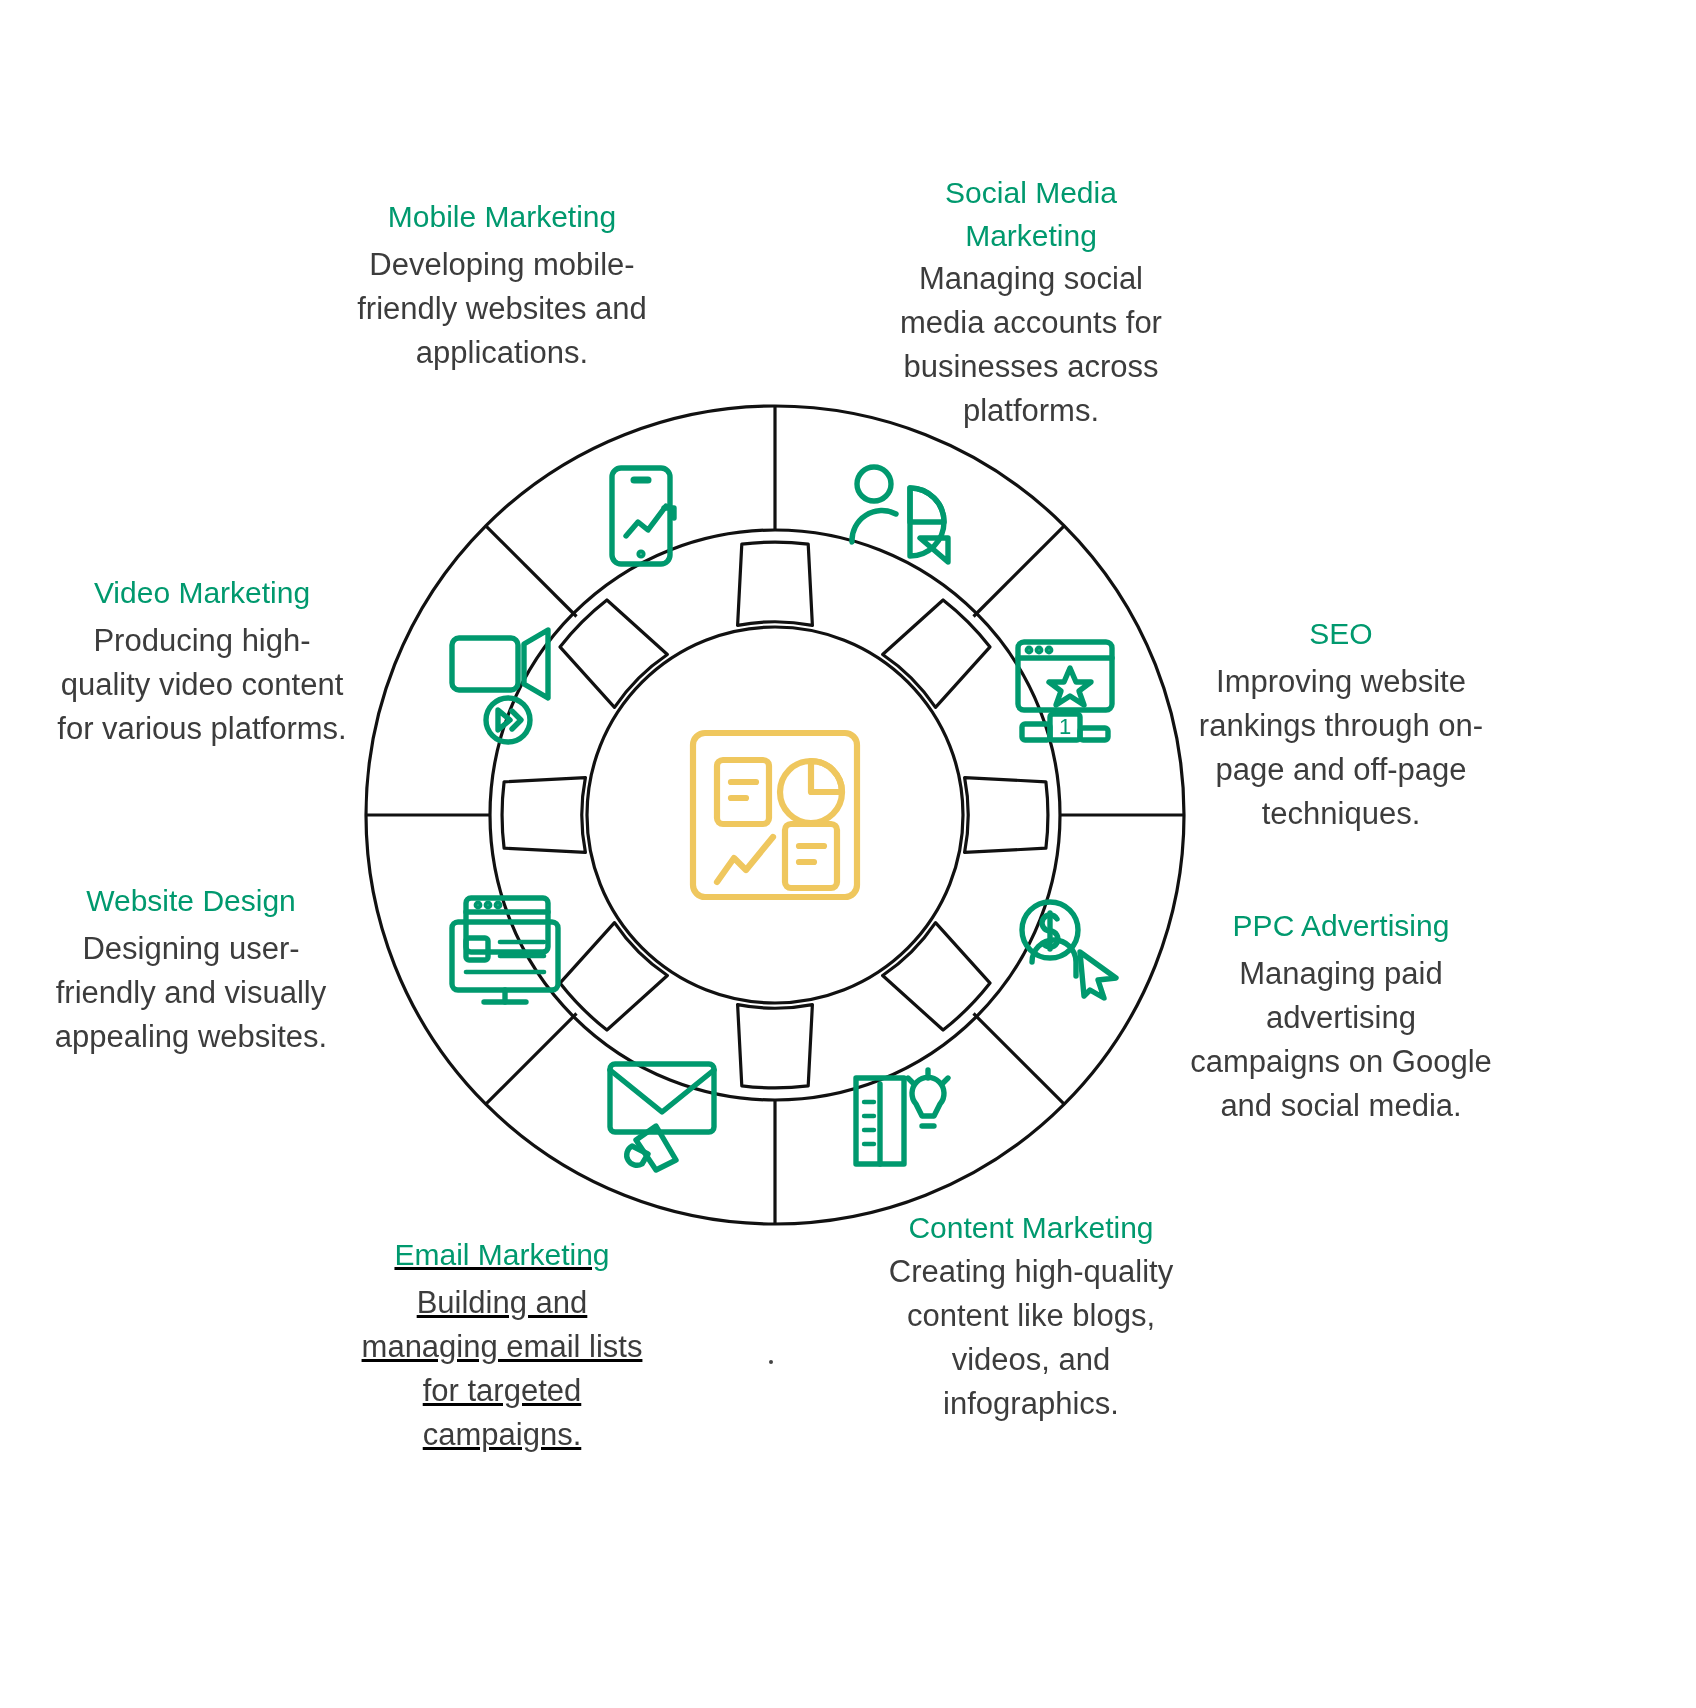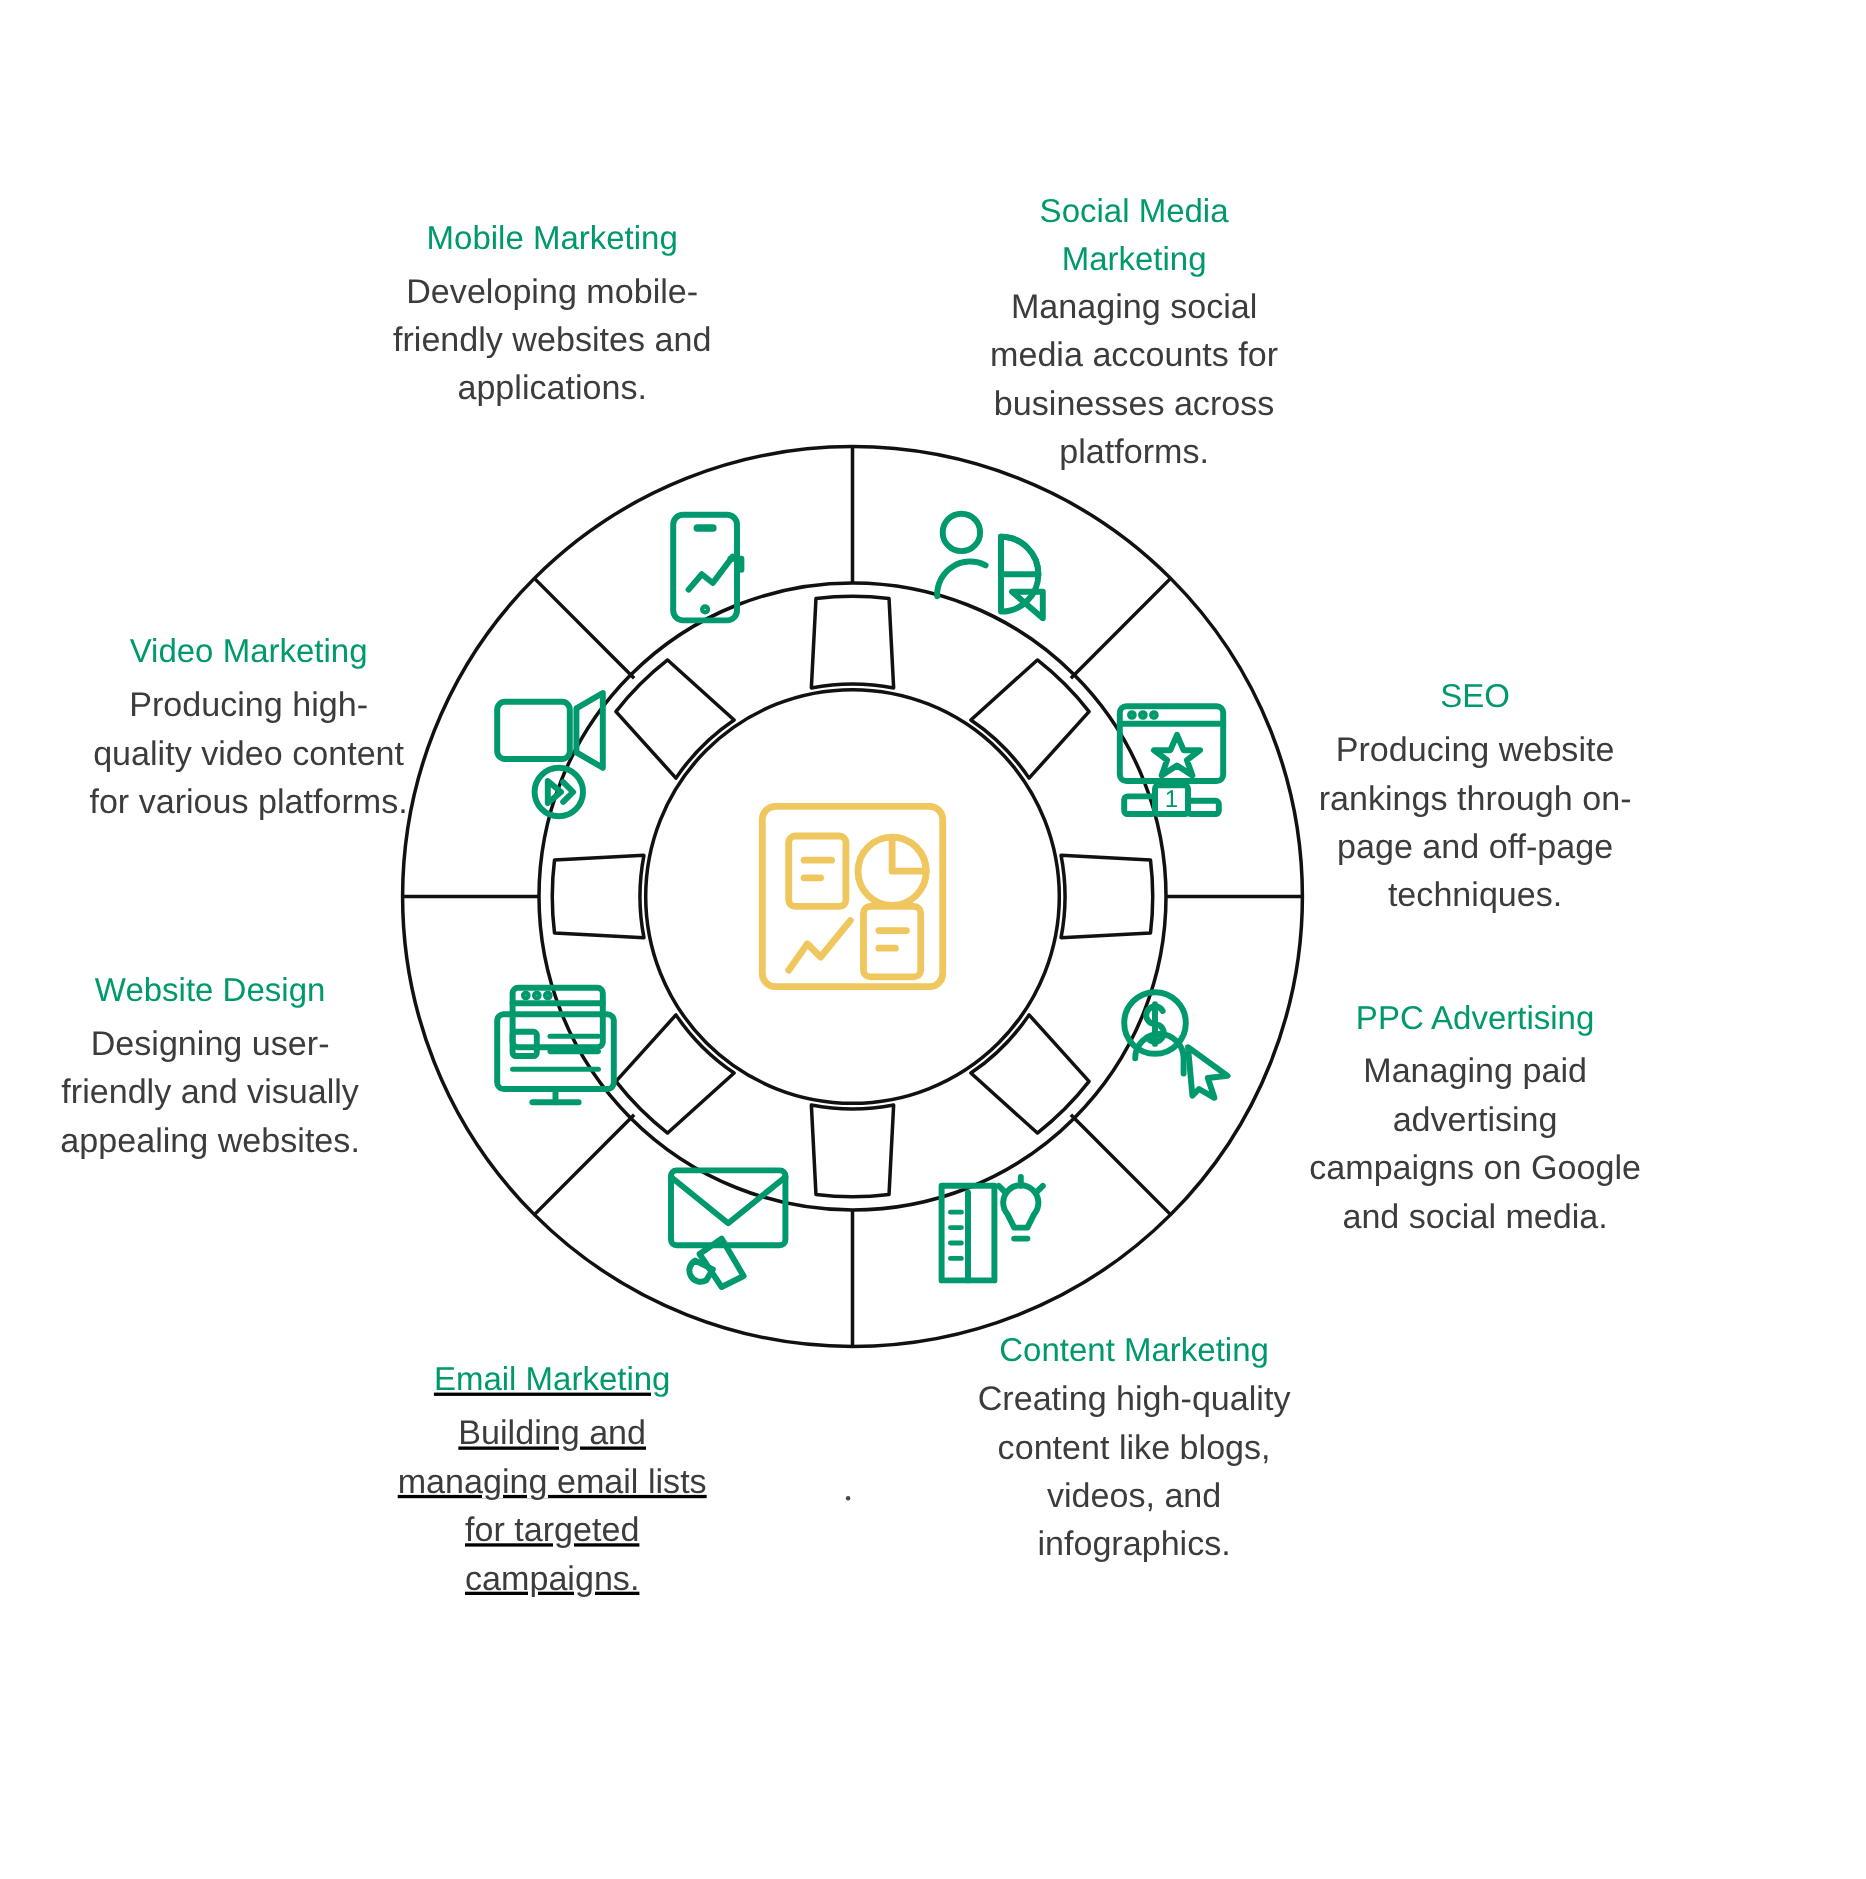--- a/index.html
+++ b/index.html
@@ -14,21 +14,21 @@
   .c-desc{color:#3c3c3c;font-size:31px;line-height:1.42;font-weight:400;margin-top:4px;}
 
   
   .cal-mobile      {left:352px; top:196px;  width:300px;}
   .cal-social      {left:880px; top:172px;  width:302px;}
   .cal-seo         {left:1188px;top:572px;  width:306px;margin-top:41px;}
   .cal-ppc         {left:1188px;top:905px;  width:306px;}
   .cal-content     {left:880px; top:1207px; width:302px;}
   .cal-email       {left:352px; top:1234px; width:300px;text-decoration:underline;}
   .cal-webdesign   {left:41px;  top:880px;  width:300px;}
-  .cal-video       {left:52px;  top:572px;  width:300px;margin-left:24px;}
+  .cal-video       {left:52px;  top:572px;  width:300px;}
 
   .cal-social .c-desc, .cal-content .c-desc{margin-top:0px;}
 
   .dot{position:absolute;left:769px;top:1360px;width:4px;height:4px;
        background:#444;border-radius:50%;}
 </style>
 </head>
 <body>
 
 <div id="stage">
@@ -186,21 +186,21 @@
     <div class="c-desc">Managing social media accounts for businesses across platforms.</div>
   </div>
 
   <div class="callout cal-mobile">
     <div class="c-title">Mobile Marketing</div>
     <div class="c-desc">Developing mobile-friendly websites and applications.</div>
   </div>
 
   <div class="callout cal-seo">
     <div class="c-title">SEO</div>
-    <div class="c-desc">Producing website rankings through on-page and off-page techniques.</div>
+    <div class="c-desc">Improving website rankings through on-page and off-page techniques.</div>
   </div>
 
   <div class="callout cal-content">
     <div class="c-title">Content Marketing</div>
     <div class="c-desc">Creating high-quality content like blogs, videos, and infographics.</div>
   </div>
 
   <div class="callout cal-ppc">
     <div class="c-title">PPC Advertising</div>
     <div class="c-desc">Managing paid advertising campaigns on Google and social media.</div>

